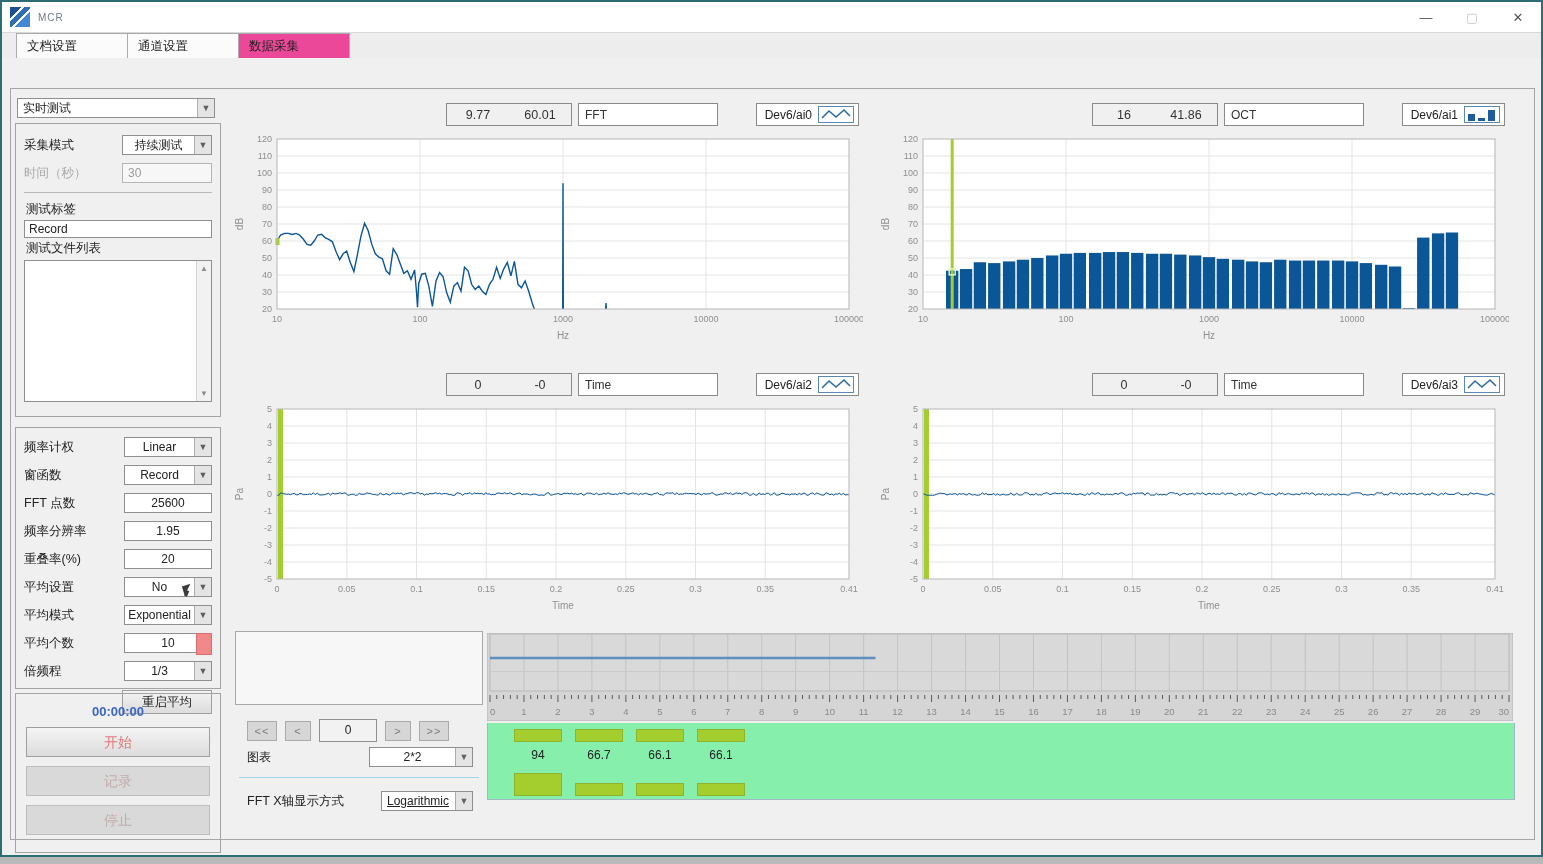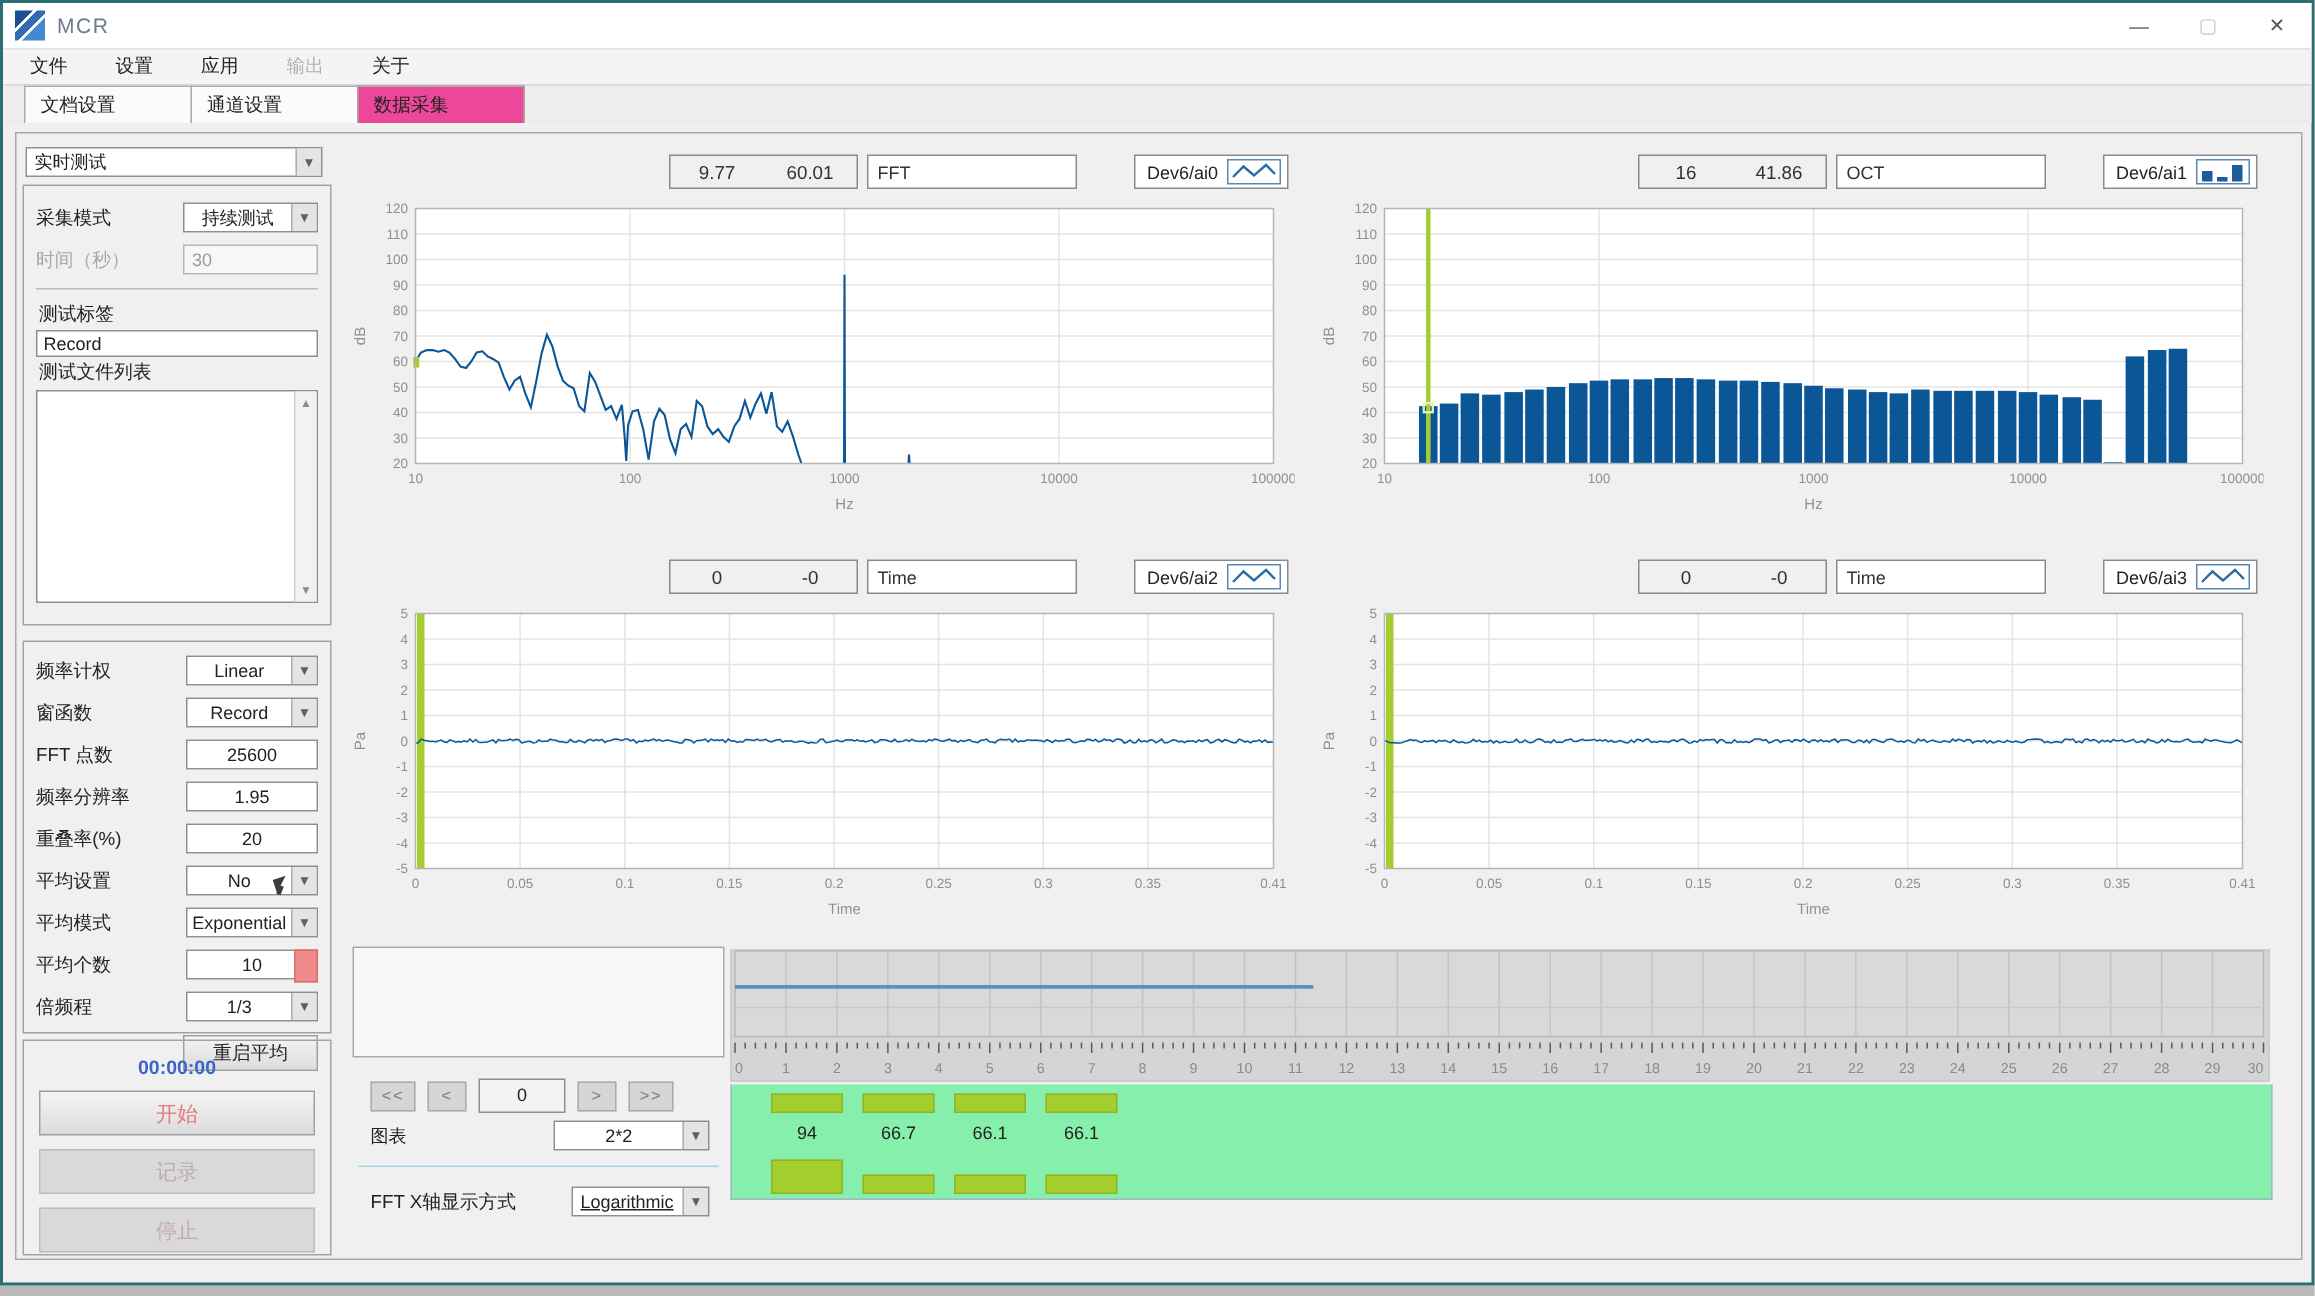--- a/index.html
+++ b/index.html
@@ -3,21 +3,21 @@
 <meta charset="utf-8">
 <style>
   * { margin:0; padding:0; box-sizing:border-box; }
   html,body { width:1543px; height:864px; }
   body { background:#b9b9b9; font-family:"Liberation Sans","DejaVu Sans",sans-serif; font-size:12px; color:#222; overflow:hidden; }
   .window { position:absolute; left:0; top:0; width:1543px; height:857px; border:2px solid #2d6e75; background:#f0f0f0; }
 
   
   .titlebar { position:relative; height:30px; background:#ffffff; display:flex; align-items:center; }
   .app-logo { width:20px; height:20px; margin-left:8px; background:linear-gradient(135deg,#1d4e8f 0 30%, #ffffff 30% 36%, #2f6cb3 36% 55%, #ffffff 55% 61%, #4388d2 61% 100%); }
-  .app-title { margin-left:8px; color:#6d7b8d; font-size:14px; letter-spacing:1px; }
+  .app-title { margin-left:8px; color:#6d7b8d; font-size:10px; letter-spacing:1px; }
   .win-controls { position:absolute; right:0; top:0; height:30px; display:flex; }
   .win-btn { width:46px; height:30px; display:flex; align-items:center; justify-content:center; color:#555; font-size:13px; }
   .win-btn.dim { color:#c4c4c4; }
 
   
   .menubar { height:24px; background:#f4f4f4; border-top:1px solid #e2e2e2; display:flex; align-items:center; padding-left:6px; }
   .menu-item { padding:2px 12px; margin-right:8px; font-size:12.5px; }
   .menu-item.disabled { color:#b2b2b2; }
 
   
@@ -34,21 +34,21 @@
   .select .val { flex:1; text-align:center; padding:0 3px; white-space:nowrap; overflow:hidden; }
   .select .val.left { text-align:left; padding-left:5px; }
   .select .arrow { width:17px; height:100%; border-left:1px solid #adadad; background:#e4e4e4; color:#606060; font-size:9px; display:flex; align-items:center; justify-content:center; }
   .tbox { border:1px solid #8f8f8f; background:#fff; height:20px; display:flex; align-items:center; justify-content:center; }
   .tbox.left { justify-content:flex-start; padding-left:5px; }
   .tbox.disabled { border-color:#b5b5b5; color:#9a9a9a; background:#f7f7f7; }
   .mode-select { position:absolute; left:2px; top:5px; width:198px; }
   .group { position:absolute; left:0; width:206px; border:1px solid #a3a3a3; }
   .g-acq { top:30px; height:294px; padding:10px 8px; }
   .g-ana { top:334px; height:262px; padding:8px 8px; }
-  .g-run { top:600px; height:144px; padding:6px 10px; }
+  .g-run { top:600px; height:160px; padding:6px 10px; }
   .form-row { display:flex; align-items:center; margin-bottom:6px; height:22px; }
   .form-row .lbl { flex:1; font-size:12.5px; }
   .form-row .lbl.disabled { color:#a8a8a8; }
   .form-row .ctl { width:88px; position:relative; }
   .g-acq .ctl { width:90px; }
   .sep { border-top:1px solid #b9b9b9; margin:8px 0; }
   .field-label { font-size:12.5px; margin:2px 0 2px 2px; }
   .wide-input { height:18px; border:1px solid #8f8f8f; background:#fff; display:flex; align-items:center; padding-left:4px; }
   .filelist { position:relative; height:142px; border:1px solid #8f8f8f; background:#fff; margin-top:3px; }
   .vscroll { position:absolute; right:0; top:0; bottom:0; width:15px; border-left:1px solid #d0d0d0; background:#f2f2f2; display:flex; flex-direction:column; justify-content:space-between; align-items:center; }
@@ -112,27 +112,20 @@
   <div class="titlebar">
     <div class="app-logo"></div>
     <span class="app-title">MCR</span>
     <div class="win-controls">
       <span class="win-btn">—</span>
       <span class="win-btn dim">▢</span>
       <span class="win-btn">✕</span>
     </div>
   </div>
 
-  <div class="menubar" id="menubar">
-      <span class="menu-item">文件</span>
-      <span class="menu-item">设置</span>
-      <span class="menu-item">应用</span>
-      <span class="menu-item disabled">输出</span>
-      <span class="menu-item">关于</span>
-    </div>
 
   <div class="tabbar" id="tabbar">
       <div class="tab">文档设置</div>
       <div class="tab">通道设置</div>
       <div class="tab active">数据采集</div>
     </div>
 
   <div class="main-panel">
 
     <div class="sidebar">

